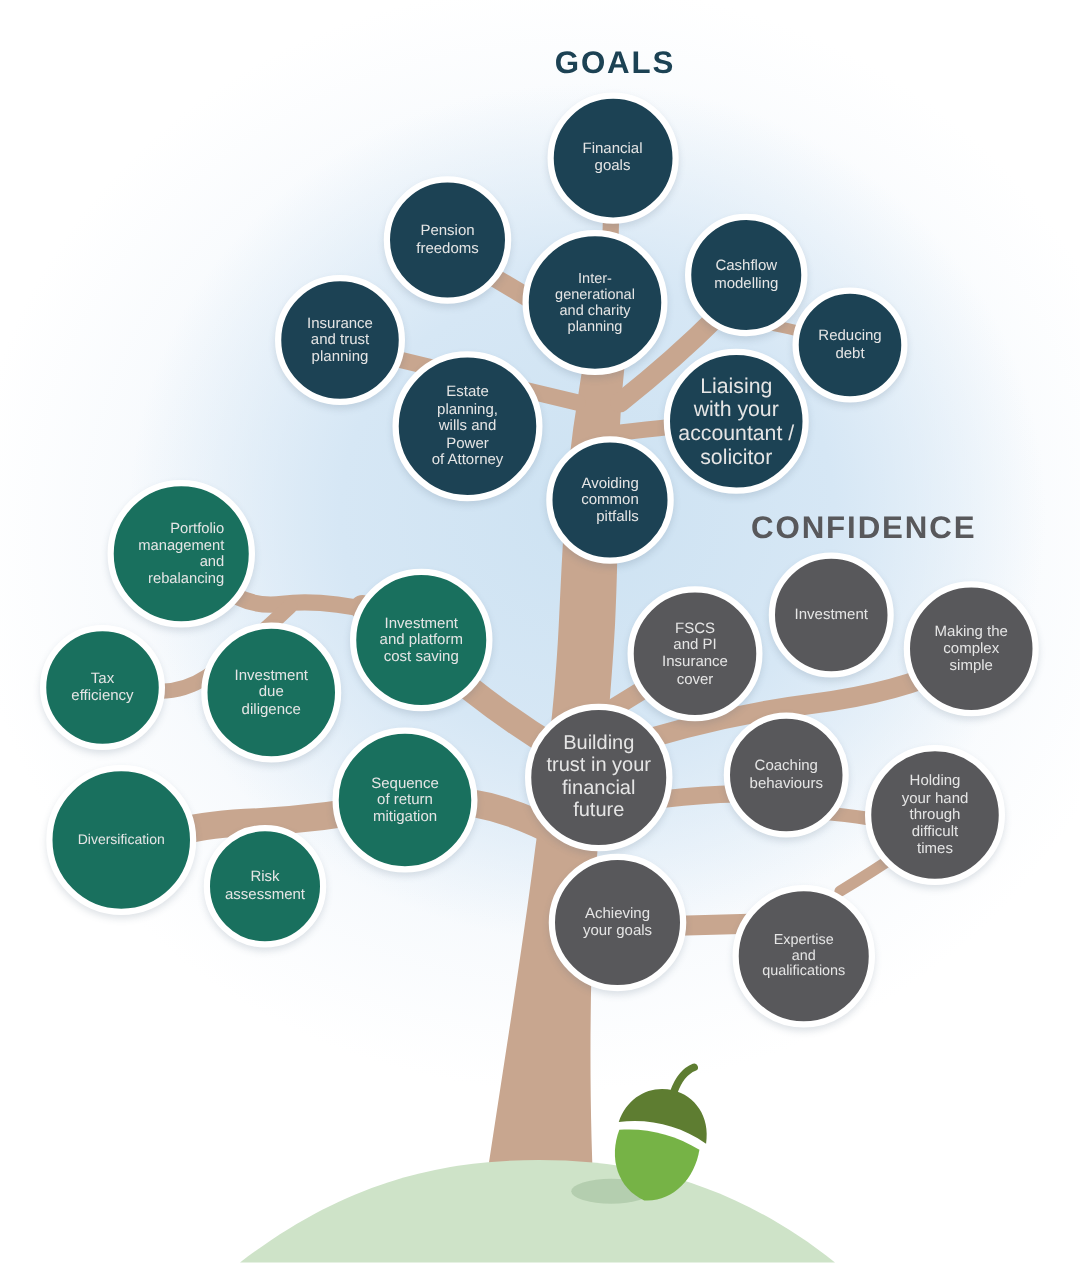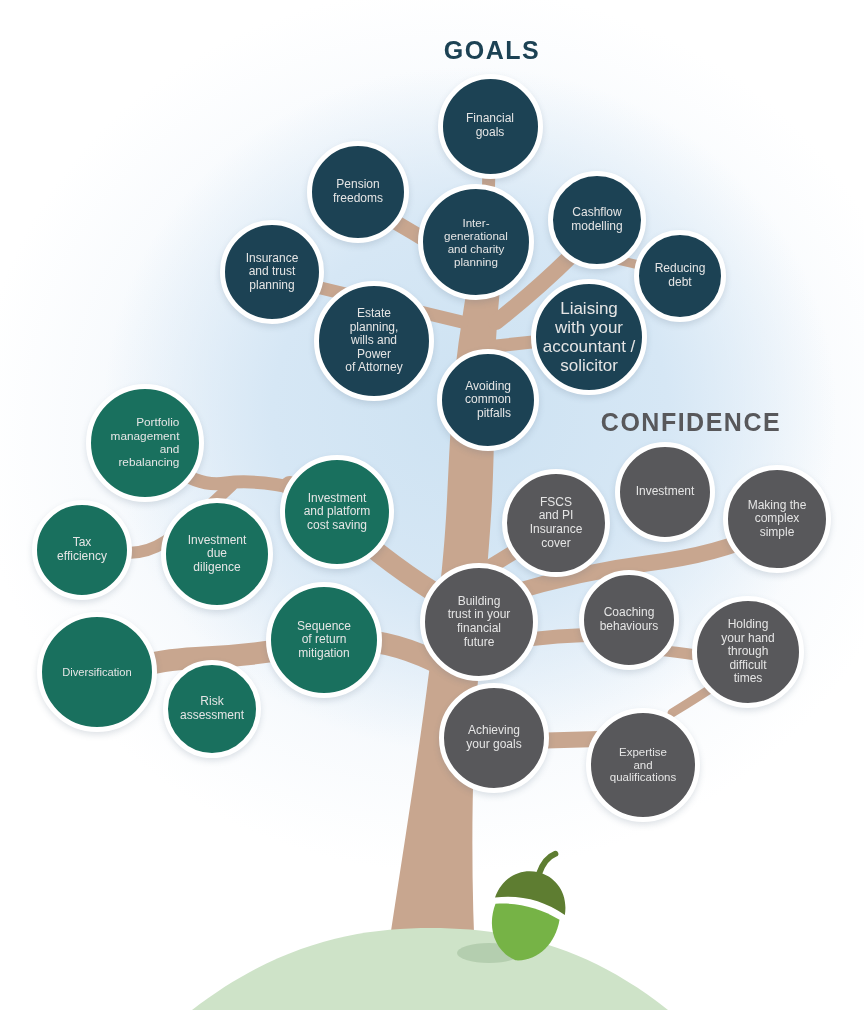--- a/index.html
+++ b/index.html
@@ -21,21 +21,21 @@
     position:absolute; box-sizing:border-box; border-radius:50%;
     border:5px solid #ffffff;
     display:flex; align-items:center; justify-content:center;
     text-align:center; color:#e5e5e5; font-weight:normal; font-size:12px; line-height:1.13;
     box-shadow:0 3px 6px rgba(80,100,120,0.18);
   }
   .node-label{white-space:pre-line; padding:2px;}
   #node-diversification{font-size:11.2px;}
   #node-intergenerational-charity-planning{font-size:11.6px;}
   #node-expertise-qualifications{font-size:11.5px;}
-  #node-building-trust-financial-future{font-size:12px;}
+  #node-building-trust-financial-future{font-size:16px;}
   #node-liaising-accountant-solicitor{font-size:17px;}
   #node-portfolio-management-rebalancing{font-size:11.8px;}
 </style>
 </head>
 <body>
 
 <div class="stage">
 
   <svg class="tree-art" width="868" height="1024" viewBox="0 0 868 1024">
 

